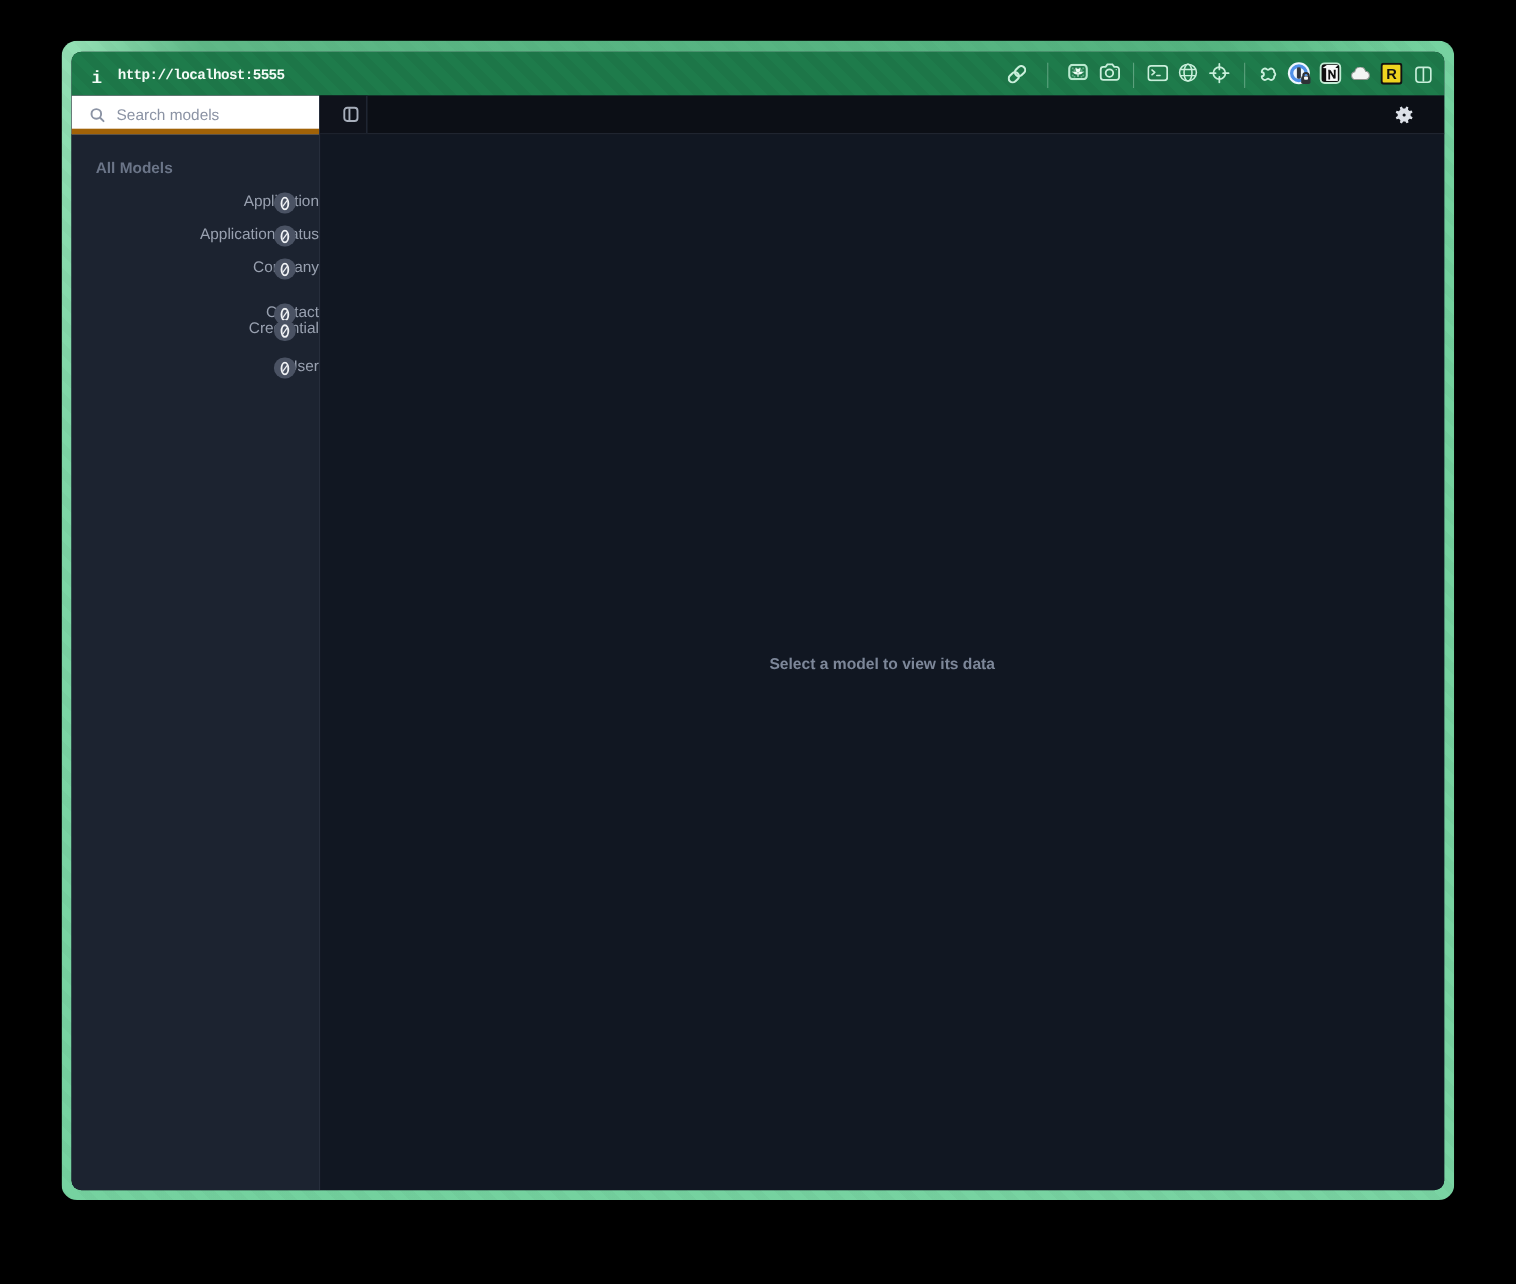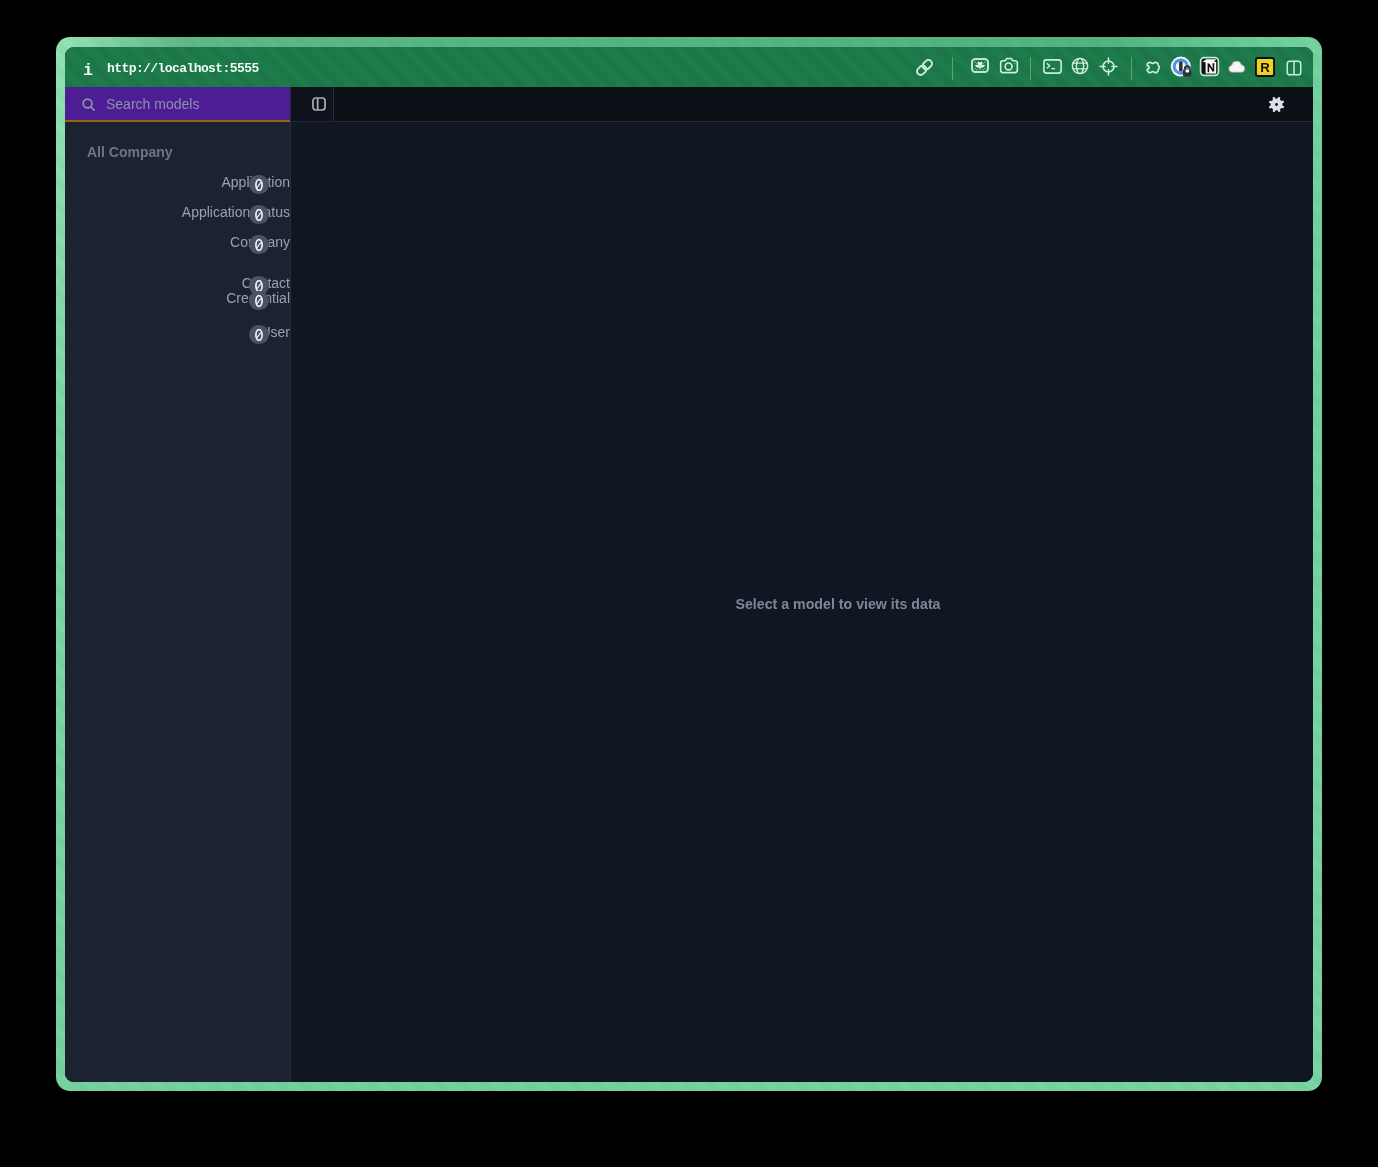--- a/index.html
+++ b/index.html
@@ -38,35 +38,35 @@
   .urlbar .url {
     position:absolute; left:42px; top:2px; height:40px; line-height:40px;
     font-family:"Liberation Mono", monospace; font-weight:bold; font-size:13px;
     letter-spacing:-0.58px; color:#f2fbf6;
   }
   .ubicon { position:absolute; top:0; }
   .ubsep { position:absolute; top:10px; width:1px; height:23px; background:rgba(220,245,230,0.33); }
   
   .app { position:absolute; left:0; top:40px; width:1248px; height:995px; background:#111722; }
   .sidebar { position:absolute; left:0; top:0; width:225px; height:995px; background:#1c2330; }
-  .sb-head { position:absolute; left:0; top:0; width:225px; height:35px; background:#4c1d95; border-bottom:2px solid #a16207; }
+  .sb-head { position:absolute; left:0; top:0; width:225px; height:35px; background:#ffffff; border-bottom:5px solid #a16207; }
   .sb-head .ph { position:absolute; left:41px; top:0; line-height:34px; font-size:14px; color:#8b93a4; }
   .vdiv { position:absolute; left:225px; top:0; width:1px; height:995px; background:#272e3c; }
   .toolbar { position:absolute; left:226px; top:0; width:1022px; height:35px; background:#0c0f16; border-bottom:1px solid #232834; }
   .togglecell { position:absolute; left:0; top:0; width:43px; height:34px; border-right:1px solid #272e3c; background:#0f121b; }
   .allmodels { position:absolute; left:22px; top:57px; font-size:14px; font-weight:bold; color:#6b7588; }
   .mrow { position:absolute; left:22px; width:203px; height:20px; font-size:14px; color:#99a1b0;text-align:right; }
   .badge {
     position:absolute; right:21px; top:1px; width:20px; height:19px; border-radius:10px;
     background:#4a5263;
   }
   .badge svg { position:absolute; left:50%; top:50%; transform:translate(-50%,-50%); }
   .selectmsg {
     position:absolute; left:226px; top:509px; width:1022px; text-align:center;
-    font-size:14.2px; font-weight:bold; color:#7d8799;margin-left:36px;
+    font-size:14.2px; font-weight:bold; color:#7d8799;
   }
   svg { display:block; }
 </style>
 </head>
 <body>
 <div class="window">
   <div class="inner">
 
     <div class="urlbar">
       <div class="info-i txt">i</div>
@@ -167,21 +167,21 @@
 
     <div class="app">
       <div class="sidebar">
         <div class="sb-head">
           <svg style="position:absolute; left:16px; top:10px" width="15" height="15" viewBox="0 0 24 24" fill="none" stroke="#8b93a4" stroke-width="2.8" stroke-linecap="round">
             <circle cx="10.5" cy="10.5" r="7"></circle>
             <path d="M16 16 L21 21"></path>
           </svg>
           <div class="ph txt">Search models</div>
         </div>
-        <div class="allmodels txt">All Company</div>
+        <div class="allmodels txt">All Models</div>
         <div class="mrow txt" style="top:87px">Application<span class="badge">
               <svg width="10" height="13" viewBox="0 0 10 13" fill="none" stroke="#f0f2f5">
                 <ellipse cx="5" cy="6.5" rx="3.1" ry="5.3" stroke-width="1.7"></ellipse>
                 <path d="M2.9 9.4 L7.1 3.6" stroke-width="1.1"></path>
               </svg>
             </span></div>
         <div class="mrow txt" style="top:117px">ApplicationStatus<span class="badge">
               <svg width="10" height="13" viewBox="0 0 10 13" fill="none" stroke="#f0f2f5">
                 <ellipse cx="5" cy="6.5" rx="3.1" ry="5.3" stroke-width="1.7"></ellipse>
                 <path d="M2.9 9.4 L7.1 3.6" stroke-width="1.1"></path>

